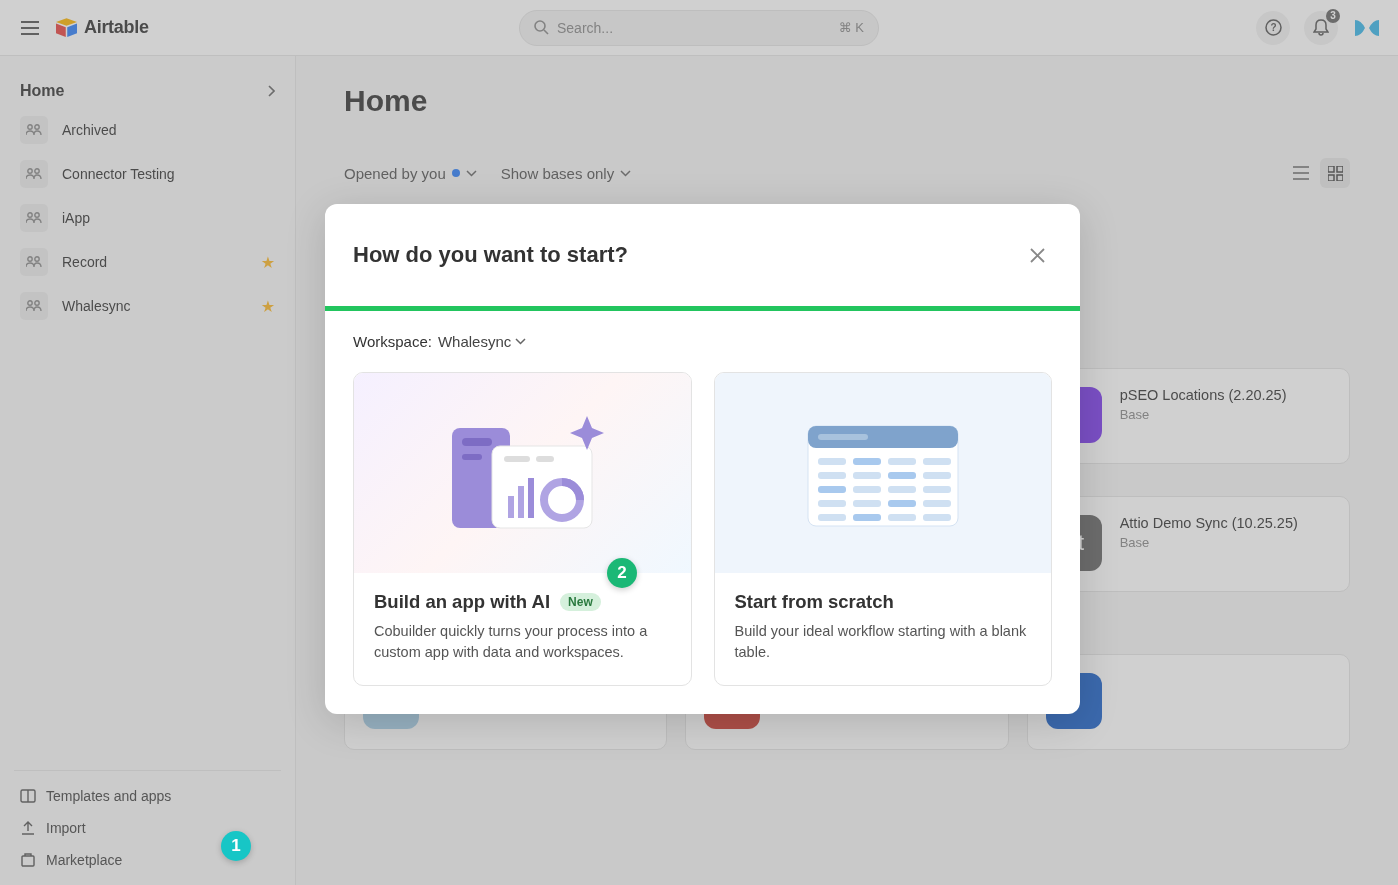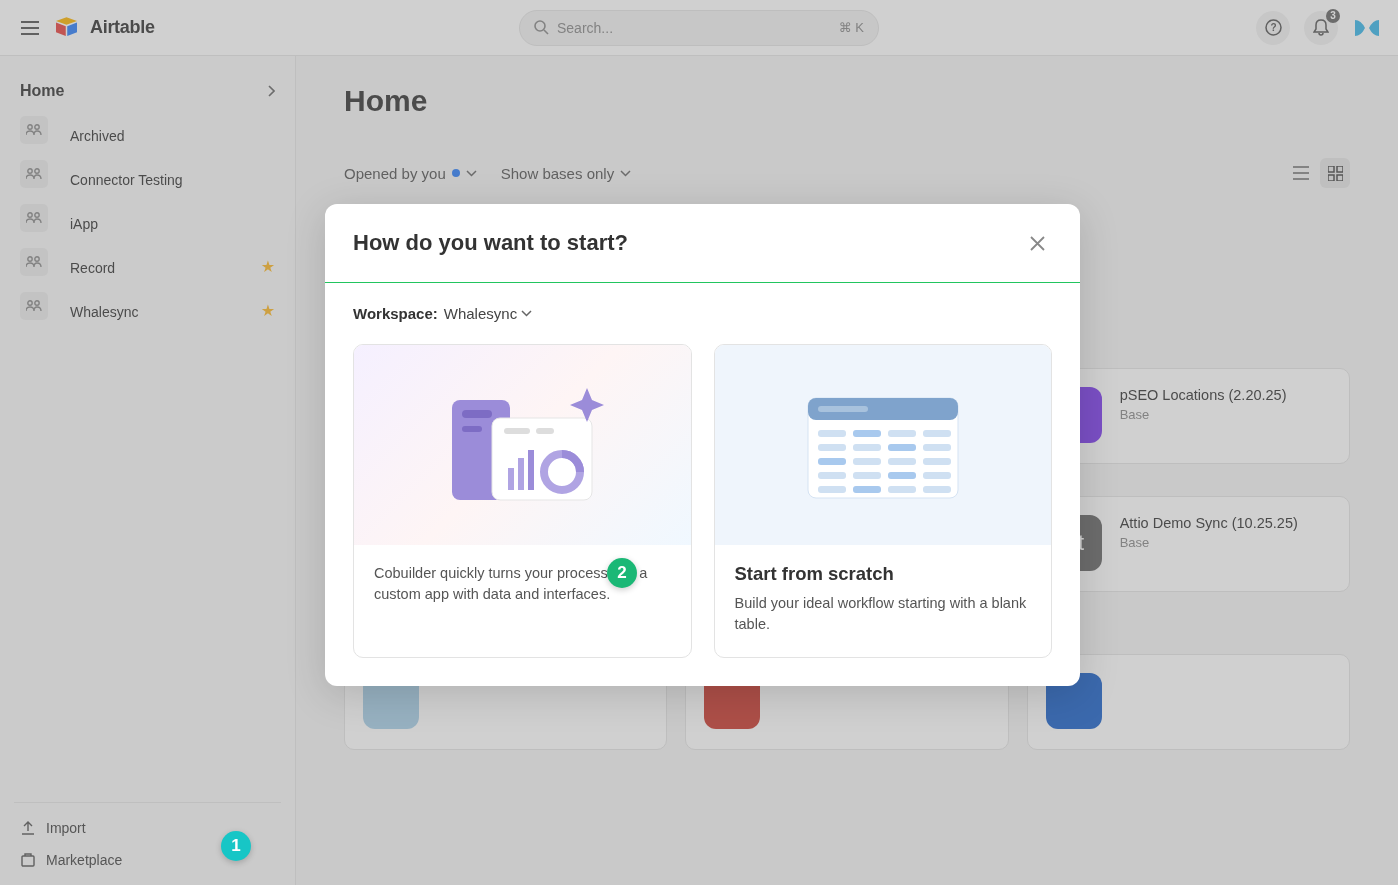--- a/index.html
+++ b/index.html
@@ -1,37 +1,37 @@
 <!DOCTYPE html>
 <html><head>
 <meta charset="utf-8">
 <style>
 *{margin:0;padding:0;box-sizing:border-box;font-family:-apple-system,BlinkMacSystemFont,"Segoe UI",Helvetica,Arial,sans-serif}
 body{width:1398px;height:885px;overflow:hidden;background:#f5f5f5;position:relative}
 .topbar{height:56px;background:#fff;border-bottom:1px solid #e5e5e5;display:flex;align-items:center;padding:0 16px;position:relative}
 .menu-btn{width:28px;height:28px;display:flex;align-items:center;justify-content:center;cursor:pointer;border-radius:4px}
-.logo-wrap{display:flex;gap:10px;margin-left:12px}
+.logo-wrap{display:flex;align-items:center;gap:4px;margin-left:12px}
 .logo-icon{width:24px;height:20px;position:relative}
 .logo-text{font-size:18px;font-weight:600;color:#333;letter-spacing:-0.3px}
 .search-box{position:absolute;left:50%;transform:translateX(-50%);width:360px;height:36px;background:#f2f2f2;border:1px solid #e3e3e3;border-radius:20px;display:flex;align-items:center;padding:0 14px;gap:8px}
 .search-placeholder{flex:1;color:#888;font-size:14px}
 .search-shortcut{color:#888;font-size:13px}
 .top-right{position:absolute;right:16px;display:flex;align-items:center;gap:14px}
 .circle-btn{width:34px;height:34px;border-radius:50%;background:#f2f2f2;display:flex;align-items:center;justify-content:center;cursor:pointer;position:relative}
 .badge{position:absolute;top:-2px;right:-2px;background:#666;color:#fff;font-size:10px;font-weight:600;border-radius:8px;min-width:14px;height:14px;display:flex;align-items:center;justify-content:center;padding:0 3px}
 .avatar{width:30px;height:30px;display:flex;align-items:center;justify-content:center}
 .main-wrap{display:flex;height:calc(100% - 56px)}
 .sidebar{width:296px;background:#f8f8f8;border-right:1px solid #e5e5e5;display:flex;flex-direction:column;padding:18px 14px 10px}
 .side-link{display:flex;align-items:center;justify-content:space-between;padding:8px 6px;border-radius:6px;cursor:pointer}
 .side-link-text{font-size:16px;font-weight:600;color:#333}
 .side-section{display:flex;align-items:center;justify-content:space-between;padding:8px 6px;margin-top:16px}
 .side-section-text{font-size:15.5px;font-weight:600;color:#333}
 .side-section-actions{display:flex;gap:8px}
 .side-icon-btn{width:24px;height:24px;display:flex;align-items:center;justify-content:center;cursor:pointer;border-radius:4px}
-.ws-item{display:flex;align-items:flex-end;gap:22px;padding:8px 6px;border-radius:6px;cursor:pointer}
+.ws-item{display:flex;align-items:center;gap:14px;padding:8px 6px;border-radius:6px;cursor:pointer}
 .ws-icon-box{width:28px;height:28px;background:#ececec;border-radius:5px;display:flex;align-items:center;justify-content:center}
 .ws-name{flex:1;font-size:14px;color:#333}
 .star{color:#fbb625;font-size:16px}
 .side-bottom{margin-top:auto;display:flex;flex-direction:column;gap:2px;border-top:1px solid #e5e5e5;padding-top:10px}
 .bottom-link{display:flex;align-items:center;gap:10px;padding:7px 6px;border-radius:6px;cursor:pointer;font-size:14px;color:#444}
 .create-btn{margin-top:14px;width:100%;height:36px;background:#1b61c9;color:#fff;border:none;border-radius:7px;font-size:14px;font-weight:500;display:flex;align-items:center;justify-content:center;gap:6px;cursor:pointer;position:relative}
 .content{flex:1;padding:28px 48px;overflow:auto}
 .page-title{font-size:30px;font-weight:700;color:#333;margin-bottom:40px}
 .filter-row{display:flex;align-items:center;gap:24px;margin-bottom:32px}
 .filter-item{display:flex;align-items:center;gap:6px;font-size:15px;color:#555;cursor:pointer}
@@ -42,26 +42,26 @@
 .section-label{font-size:14px;font-weight:600;color:#555;margin-bottom:14px}
 .grid{display:grid;grid-template-columns:repeat(3,1fr);gap:18px;margin-bottom:32px}
 .base-card{border:1px solid #e3e3e3;border-radius:10px;background:#fff;padding:18px;display:flex;gap:18px;height:96px;cursor:pointer;position:relative}
 .base-icon{width:56px;height:56px;border-radius:12px;display:flex;align-items:center;justify-content:center;color:#fff;font-size:22px;font-weight:500}
 .base-info{flex:1}
 .base-name{font-size:14.5px;font-weight:500;color:#333;margin-bottom:4px}
 .base-type{font-size:13px;color:#888}
 .base-star{color:#fbb625;font-size:18px}
 .overlay{position:absolute;inset:0;background:rgba(120,120,120,0.35);z-index:100}
 .modal{position:absolute;top:204px;left:325px;width:755px;background:#fff;border-radius:12px;box-shadow:0 8px 40px rgba(0,0,0,0.15);z-index:101}
-.modal-header{display:flex;align-items:center;justify-content:space-between;padding:24px 28px;border-bottom:1px solid #22c55e}
+.modal-header{display:flex;align-items:center;justify-content:space-between;padding:36px 28px;border-bottom:5px solid #22c55e}
 .modal-title{font-size:22px;font-weight:700;color:#333}
 .close-btn{width:30px;height:30px;display:flex;align-items:center;justify-content:center;cursor:pointer;border-radius:4px}
 .modal-body{padding:22px 28px 28px}
 .ws-selector{display:flex;align-items:center;gap:6px;font-size:15px;margin-bottom:22px}
-.ws-label{font-weight:700;color:#333}
+.ws-label{font-weight:400;color:#333}
 .ws-value{color:#444;cursor:pointer;display:flex;align-items:center;gap:4px}
 .options-row{display:flex;gap:22px}
 .option-card{flex:1;border:1px solid #e3e3e3;border-radius:10px;overflow:hidden;cursor:pointer}
 .option-illust{height:200px;display:flex;align-items:center;justify-content:center;position:relative}
 .illust-ai{background:linear-gradient(135deg,#f5f0ff 0%,#fef5f5 50%,#f0f8ff 100%)}
 .illust-scratch{background:#eff5fc}
 .option-body{padding:18px 20px 22px}
 .option-title-row{display:flex;align-items:center;gap:10px;margin-bottom:8px}
 .option-title{font-size:18.5px;font-weight:700;color:#333}
 .new-tag{background:#d5f0dc;color:#2a7a3f;font-size:12px;font-weight:600;padding:2px 8px;border-radius:10px}
@@ -177,20 +177,27 @@
             </svg>
           </div>
           <span class="ws-name">Whalesync</span>
           <span class="star">★</span>
         </div>
       </div>
 
     <div class="side-bottom">
       <div class="bottom-link">
         <svg width="16" height="16" viewBox="0 0 16 16">
+            <rect x="1" y="2" width="14" height="12" rx="1.5" fill="none" stroke="#555" stroke-width="1.4"></rect>
+            <path d="M8 2 V14" stroke="#555" stroke-width="1.4"></path>
+          </svg>
+        <span>Templates and apps</span>
+      </div>
+      <div class="bottom-link">
+        <svg width="16" height="16" viewBox="0 0 16 16">
             <path d="M8 11 V2 M4 6 L8 2 L12 6 M2 14 H14" fill="none" stroke="#555" stroke-width="1.4"></path>
           </svg>
         <span>Import</span>
       </div>
       <div class="bottom-link">
         <svg width="16" height="16" viewBox="0 0 16 16">
             <rect x="2" y="4" width="12" height="10" rx="1" fill="none" stroke="#555" stroke-width="1.4"></rect>
             <path d="M5 4 V2 H11 V4" fill="none" stroke="#555" stroke-width="1.4"></path>
           </svg>
         <span>Marketplace</span>
@@ -327,21 +334,25 @@
             <rect x="104" y="48" width="18" height="6" rx="3" fill="#ddd"></rect>
             <rect x="76" y="88" width="6" height="22" fill="#b0a4e3"></rect>
             <rect x="86" y="78" width="6" height="32" fill="#b0a4e3"></rect>
             <rect x="96" y="70" width="6" height="40" fill="#9b8cd9"></rect>
             <circle cx="130" cy="92" r="18" fill="none" stroke="#b0a4e3" stroke-width="8"></circle>
             <path d="M130 74 A18 18 0 0 1 148 92" fill="none" stroke="#9b8cd9" stroke-width="8"></path>
             <path d="M155 8 L160 20 L172 25 L160 30 L155 42 L150 30 L138 25 L150 20 Z" fill="#9b8cd9"></path>
           </svg>
         </div>
         <div class="option-body">
-          <p class="option-desc">Cobuilder quickly turns your process into a custom app with data and interfaces.</p>
+          <div class="option-title-row">
+            <span class="option-title">Build an app with AI</span>
+            <span class="new-tag">New</span>
+          </div>
+          <p class="option-desc">Cobuilder quickly turns your process into a custom app with data and workspaces.</p>
         </div>
       </div>
       <div class="option-card">
         <div class="option-illust illust-scratch">
           <svg width="170" height="130" viewBox="0 0 170 130">
             <rect x="10" y="18" width="150" height="100" rx="8" fill="#fff" stroke="#d5e3f3"></rect>
             <rect x="10" y="18" width="150" height="22" rx="8" fill="#7fa3cc"></rect>
             <rect x="20" y="26" width="50" height="6" rx="3" fill="#a8c2dd"></rect>
             <g fill="#cfe0f2">
               <rect x="20" y="50" width="28" height="7" rx="3"></rect>

